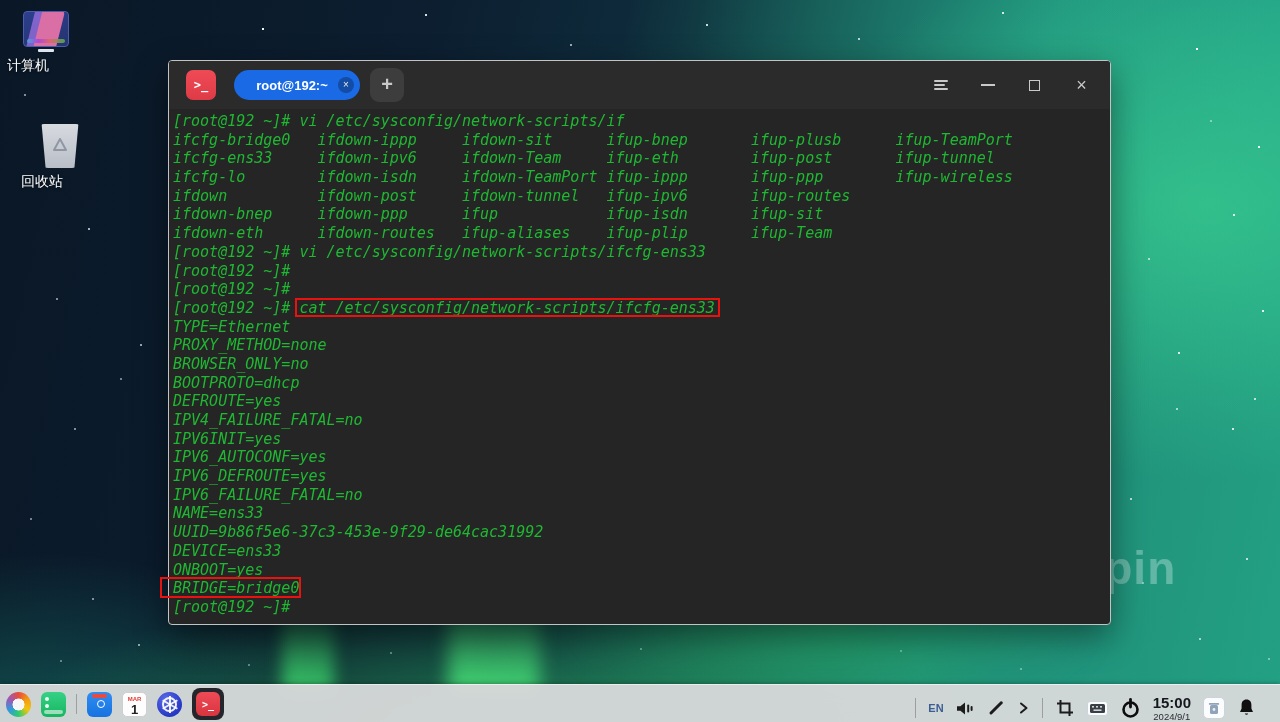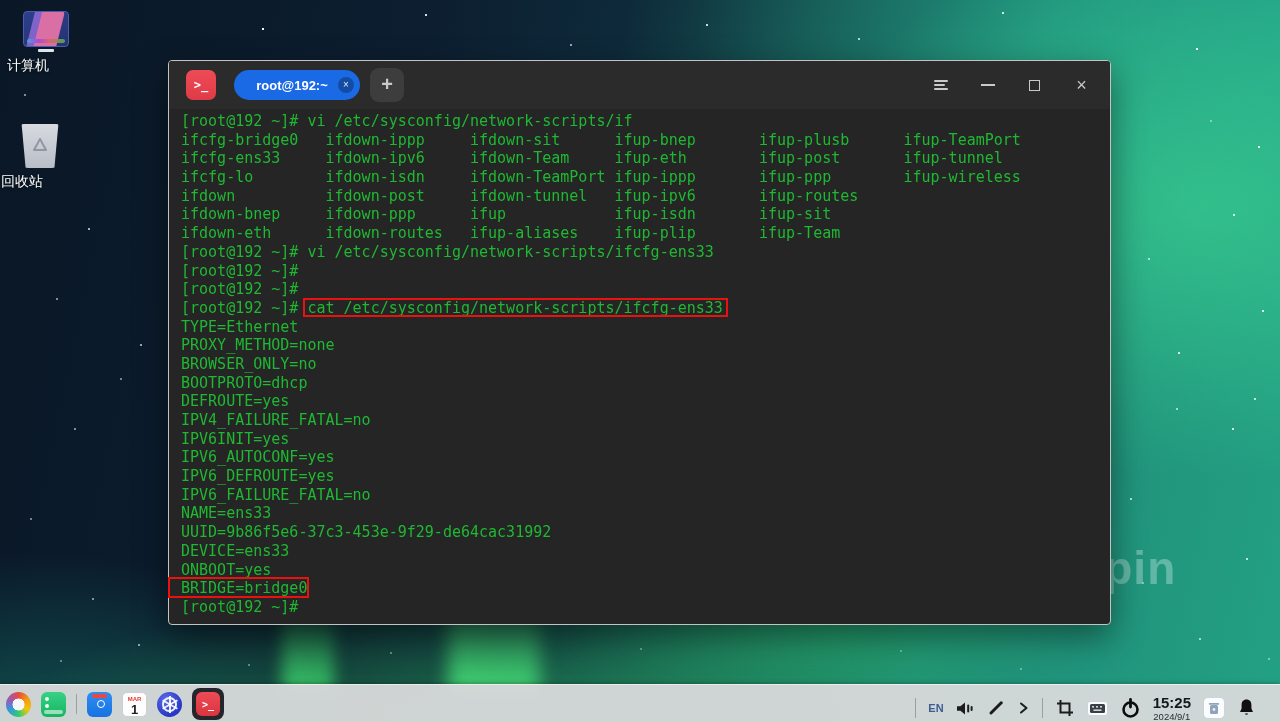--- a/index.html
+++ b/index.html
@@ -37,21 +37,21 @@
     1210px 120px #fff, 1142px 582px #fff, 1268px 658px #fff, 248px 664px #cfe,
     390px 652px #cfe, 640px 648px #cfe, 900px 650px #cfe, 1020px 668px #cfe, 60px 660px #cfe; }
 
   .watermark { position:absolute; left:1022px; top:541px; font-size:46px; font-weight:bold;
     letter-spacing:1px; color:rgba(225,244,240,0.34); z-index:1; }
 
   
   .dicon { position:absolute; width:78px; text-align:left; z-index:2; }
   .dicon .dlabel { margin-top:5px; color:#fff; font-size:14px; text-shadow:0 1px 3px rgba(0,0,0,.65); }
   .dicon-computer { left:7px; top:11px; }
-  .dicon-trash    { left:1px; top:124px; }
+  .dicon-trash    { left:21px; top:124px; }
   .monitor { width:46px; height:36px; margin:0 auto; border-radius:4px; position:relative;
     background:linear-gradient(160deg,#2c3f8e 0%, #24336f 100%); border:1px solid #4a5bb0; overflow:hidden; }
   .monitor .blob { position:absolute; left:14px; top:-4px; width:22px; height:44px; background:#d96fa5;
     transform:rotate(14deg); border-radius:4px; box-shadow:-7px 4px 0 rgba(150,110,220,.8); }
   .monitor .bar { position:absolute; left:3px; bottom:3px; right:3px; height:4px; border-radius:2px;
     background:linear-gradient(90deg,#4ad, #a4d 30%, #d66 60%, #4caf50); opacity:.9; }
   .mstand { width:16px; height:3px; margin:2px auto 0; background:#dfe5ec; border-radius:1px; }
   .trashcan { width:40px; height:44px; margin:0 auto; position:relative;
     background:linear-gradient(180deg,#d7dadf,#b9bec7); border-radius:4px 4px 8px 8px;
     clip-path:polygon(4% 0, 96% 0, 86% 100%, 14% 100%); display:flex; align-items:center; justify-content:center; }
@@ -75,22 +75,22 @@
     color:#c9c9c9; font-size:20px; line-height:32px; text-align:center; font-weight:bold; }
   .win-controls { position:absolute; right:12px; top:0; height:48px; display:flex; align-items:center; gap:14px; }
   .wc { width:33px; height:33px; display:flex; align-items:center; justify-content:center; color:#c9c9c9; }
   .ham { width:14px; height:10px; display:flex; flex-direction:column; justify-content:space-between; }
   .ham i { display:block; height:1.6px; background:#c9c9c9; border-radius:1px; }
   .ham i:nth-child(2){ width:11px; } .ham i:nth-child(3){ width:14px; }
   .wc-min i { display:block; width:14px; height:1.8px; background:#c9c9c9; }
   .wc-max i { display:block; width:11px; height:11px; border:1.6px solid #c9c9c9; }
   .wc-close { font-size:18px; }
 
-  .term-output { padding:3px 0 0 12px; font-family:"DejaVu Sans Mono","Liberation Mono",monospace;
-    font-size:15px; line-height:18.7px; color:#1fb832; white-space:pre; }
+  .term-output { padding:3px 0 0 4px; font-family:"DejaVu Sans Mono","Liberation Mono",monospace;
+    font-size:15px; line-height:18.7px; color:#1fb832; white-space:pre;font-style:italic; }
   .term-line { height:18.7px; }
   .red-box { position:relative; }
   .red-box::after { content:""; position:absolute; left:-4px; right:-5px; top:-1px; bottom:0;
     border:2px solid #ea120e; pointer-events:none; }
   .red-box.extend::after { left:-13px; right:-2px; top:-2px; bottom:-1px; }
 
   
   .taskbar { position:absolute; left:0; bottom:0; width:1280px; height:38px; z-index:4;
     background:rgba(214,216,218,0.96); border-top:1px solid rgba(255,255,255,.6);
     box-shadow:0 -1px 4px rgba(0,0,0,.25); }
@@ -244,21 +244,21 @@
             <rect x="6" y="2" width="2" height="1.6" fill="#cfd4da"></rect>
           <rect x="10" y="2" width="2" height="1.6" fill="#cfd4da"></rect>
             <rect x="3.5" y="5.4" width="8" height="1.6" fill="#cfd4da"></rect>
         </svg>
       </div>
       <svg class="tray-svg" width="21" height="21" viewBox="0 0 21 21">
         <circle cx="10.5" cy="11.5" r="7" fill="none" stroke="#0d0d0d" stroke-width="2.6"></circle>
         <line x1="10.5" y1="1.5" x2="10.5" y2="9" stroke="#0d0d0d" stroke-width="2.8" stroke-linecap="round"></line>
       </svg>
       <div class="clock">
-        <div class="time">15:25</div>
+        <div class="time">15:00</div>
         <div class="date">2024/9/1</div>
       </div>
       <div class="tray-trash">
         <svg width="12" height="13" viewBox="0 0 12 13">
             <rect x="2" y="3" width="8" height="9" rx="1.5" fill="#8fa4ba"></rect>
           <rect x="0.8" y="1" width="10.4" height="1.8" rx="0.9" fill="#8fa4ba"></rect>
             <circle cx="6" cy="7.5" r="1.4" fill="#e9eef3"></circle>
         </svg>
       </div>
       <svg class="tray-svg" width="19" height="20" viewBox="0 0 19 20">

